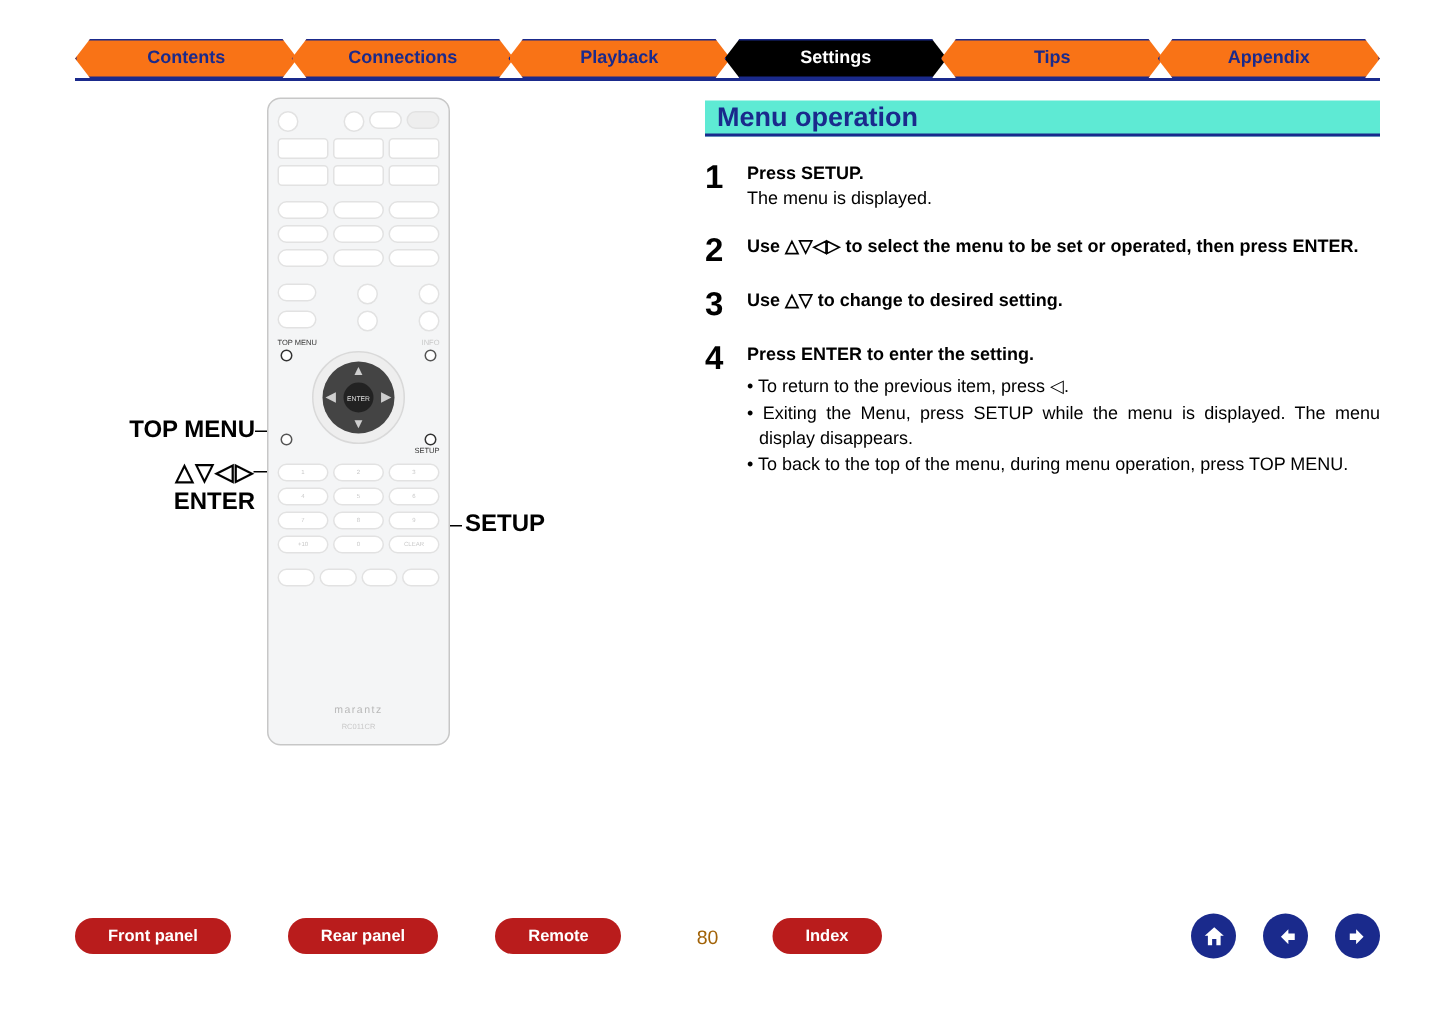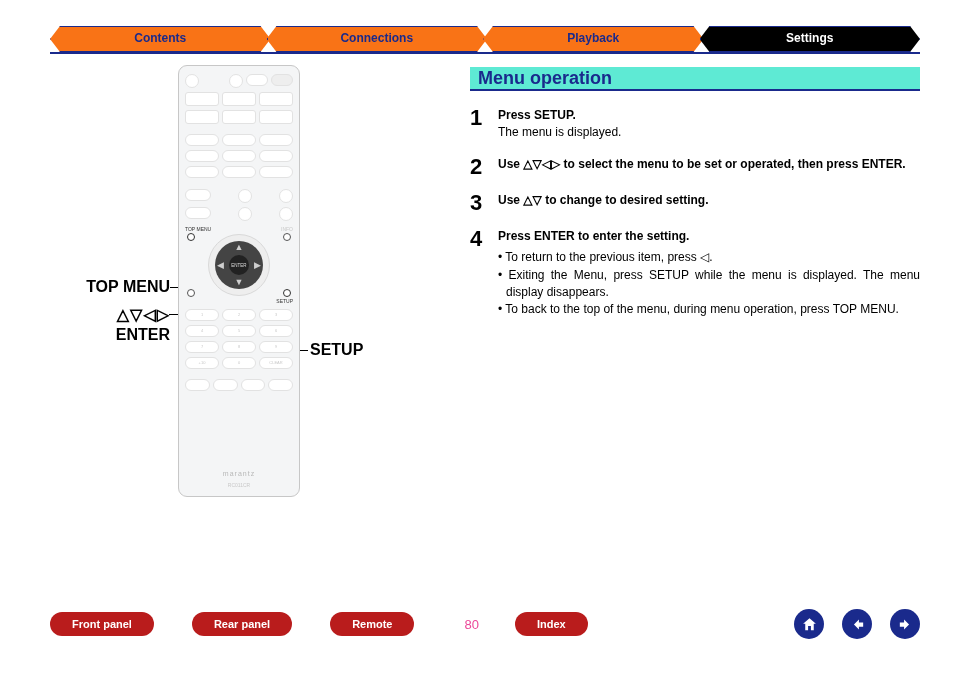--- a/index.html
+++ b/index.html
@@ -225,21 +225,21 @@
     border-radius:14px;
     height:24px;
     line-height:24px;
     padding:0 22px;
     margin-right:38px;
     cursor:pointer;
     white-space:nowrap;
   }
   .page-no {
     font-size:13px;
-    color:#ec4899;
+    color:#a16207;
     margin: 0 36px 0 12px;
   }
   .nav-icons {
     margin-left:auto;
     display:flex;
     gap:18px;
   }
   .circ {
     width:30px; height:30px;
     border-radius:50%;
@@ -250,20 +250,22 @@
   .circ svg { width:17px; height:17px; fill:#fff; }
 </style>
 </head>
 <body>
 
 <div class="topnav">
   <div class="tab first">Contents</div>
   <div class="tab">Connections</div>
   <div class="tab">Playback</div>
   <div class="tab active">Settings</div>
+  <div class="tab">Tips</div>
+  <div class="tab">Appendix</div>
 </div>
 
 <div class="content">
 
   <div class="section-head">
     <h2>Menu operation</h2>
   </div>
 
   <div class="steps">
     <div class="step">

